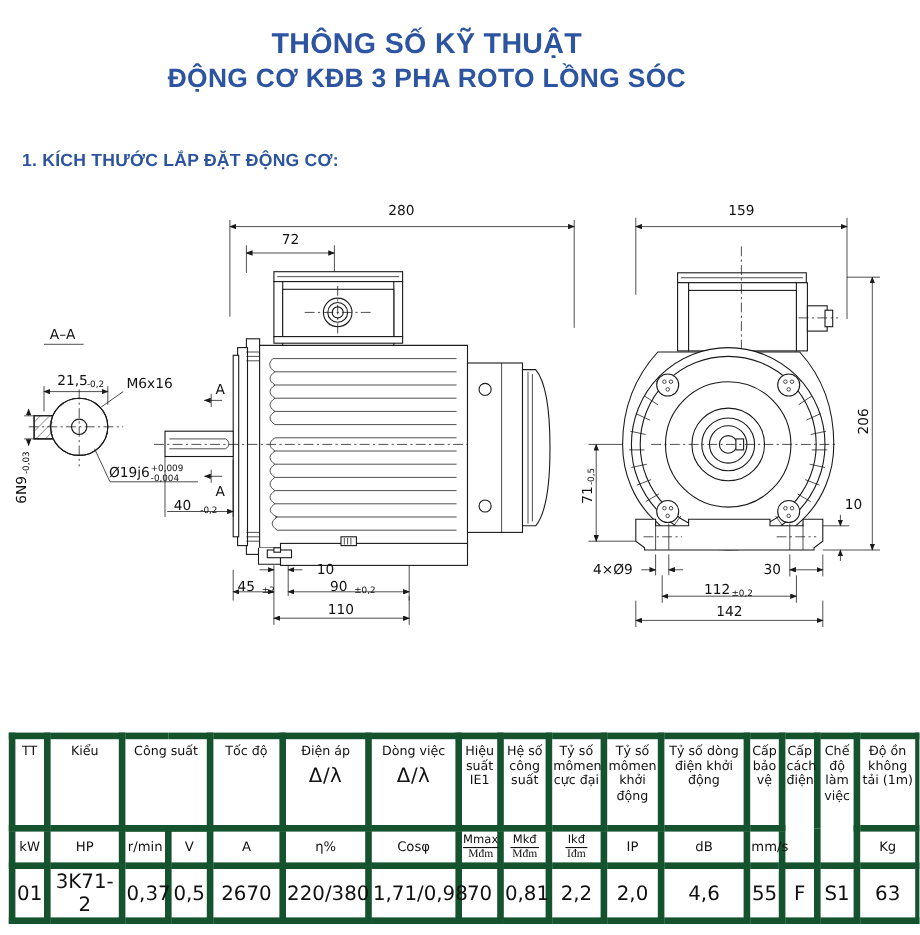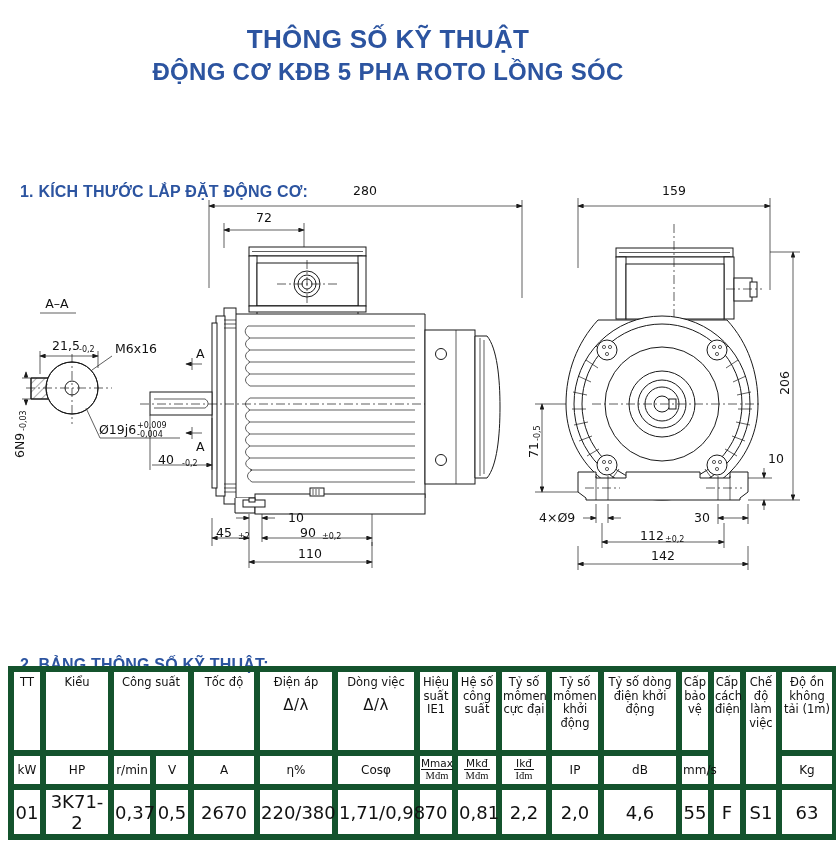--- a/index.html
+++ b/index.html
@@ -27,21 +27,20 @@
   }
   .title-line1 { font-size: 26px; line-height: 34px; }
   .title-line2 { font-size: 24px; line-height: 32px; }
 
   .section-heading {
     position: absolute;
     color: #2c54a0;
     font-weight: bold;
     font-size: 16px;
     letter-spacing: 0.2px;
-    margin-top: 45px;
   }
   #sec1 { left: 20px; top: 138px; }
   #sec2 { left: 20px; top: 611px; }
 
   
   #drawing {
     position: absolute;
     left: 0; top: 168px;
     width: 836px; height: 430px;
   }
@@ -78,21 +77,21 @@
     font-size: 12px;
     height: 34px;
   }
   table.spec td.val {
     font-size: 18px;
     height: 36px;
   }
   .dy {
     display: block;
     margin-top: 9px;
-    font-size: 15px;
+    font-size: 18px;
     letter-spacing: 0.5px;
   }
   .frac {
     display: inline-block;
     text-align: center;
     line-height: 1.12;
     font-size: 10.5px;
   }
   .frac .num { display: block; border-bottom: 1px solid #111; padding: 0 0; }
   .frac .den { display: block; padding: 0 2px; font-family: Liberation Serif, serif; }
@@ -107,25 +106,24 @@
   .dimtxt-s { font-family: "DejaVu Sans", sans-serif; font-size: 8px; fill: #111; }
   .wh { fill: #ffffff; }
 </style>
 </head>
 <body>
 
 <div id="page">
 
   <div class="title-block">
     <div class="title-line1">THÔNG SỐ KỸ THUẬT</div>
-    <div class="title-line2">ĐỘNG CƠ KĐB 5 PHA ROTO LỒNG SÓC</div>
+    <div class="title-line2">ĐỘNG CƠ KĐB 3 PHA ROTO LỒNG SÓC</div>
   </div>
 
   <div class="section-heading" id="sec1">1. KÍCH THƯỚC LẮP ĐẶT ĐỘNG CƠ:</div>
-  <div class="section-heading" id="sec2">2. BẢNG THÔNG SỐ KỸ THUẬT:</div>
 
   <div id="drawing">
   <svg width="836" height="430" viewBox="0 0 836 430" xmlns="http://www.w3.org/2000/svg">
 
     <defs>
       <marker id="ah" markerWidth="9" markerHeight="7" refX="8" refY="3.5" orient="auto">
         <path d="M0,0 L9,3.5 L0,7 z" fill="#1a1a1a"></path>
       </marker>
       <marker id="ahr" markerWidth="9" markerHeight="7" refX="1" refY="3.5" orient="auto">
         <path d="M9,0 L0,3.5 L9,7 z" fill="#1a1a1a"></path>

